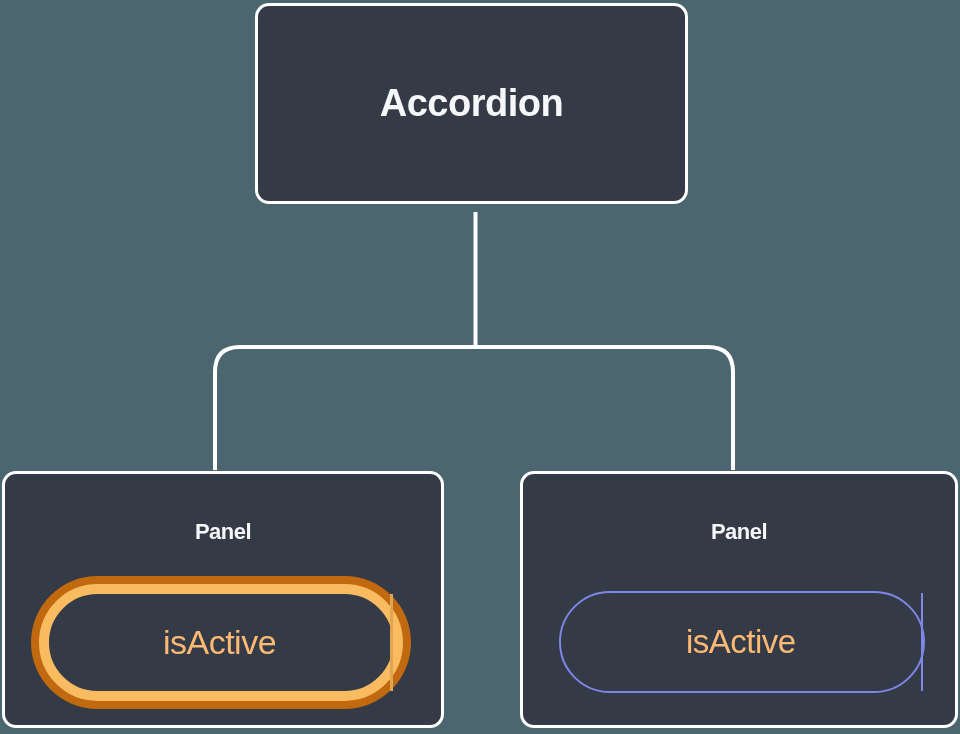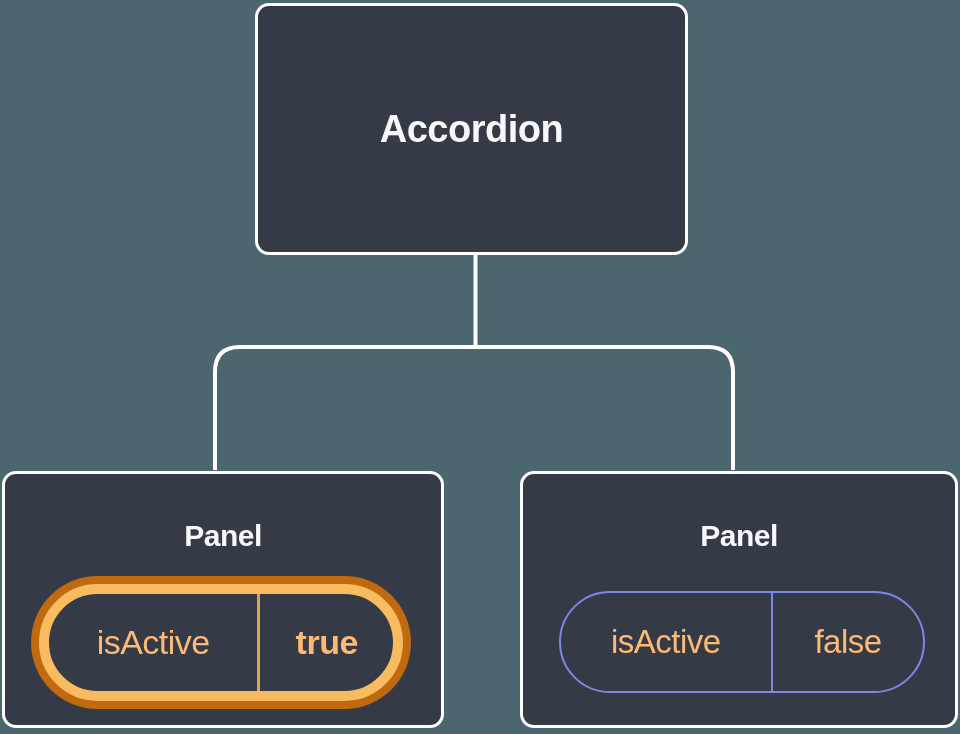--- a/index.html
+++ b/index.html
@@ -27,21 +27,21 @@
     position: absolute;
     box-sizing: border-box;
     background: #343A46;
     border: 3px solid #FFFFFF;
     border-radius: 14px;
   }
   .node-root {
     left: 255px;
     top: 3px;
     width: 433px;
-    height: 252px;
+    height: 201px;
     display: flex;
     align-items: center;
     justify-content: center;
   }
   .node-panel-left {
     left: 2px;
     top: 471px;
     width: 442px;
     height: 257px;
   }
@@ -57,21 +57,21 @@
     font-weight: 600;
     letter-spacing: -0.5px;
   }
   .panel-title {
     position: absolute;
     top: 45px;
     left: 0;
     width: 100%;
     text-align: center;
     color: #F6F7F9;
-    font-size: 30px;
+    font-size: 22px;
     font-weight: 600;
     letter-spacing: -0.5px;
   }
   .pill {
     position: absolute;
     box-sizing: border-box;
     border-radius: 999px;
     display: flex;
     align-items: stretch;
     background: #343A46;
@@ -127,26 +127,24 @@
 
   <div class="node node-root">
     <div class="root-title">Accordion</div>
   </div>
 
   <div class="node node-panel-left">
     <div class="panel-title">Panel</div>
     <div class="pill pill-active">
       <div class="pill-cell cell-key-active">isActive</div>
       <div class="pill-divider divider-active"></div>
-      <div class="pill-cell cell-val-active">true</div>
     </div>
   </div>
 
   <div class="node node-panel-right">
     <div class="panel-title">Panel</div>
     <div class="pill pill-inactive">
       <div class="pill-cell cell-key-inactive">isActive</div>
       <div class="pill-divider divider-inactive"></div>
-      <div class="pill-cell cell-val-inactive">false</div>
     </div>
   </div>
 
 </div>
 
 </body></html>

